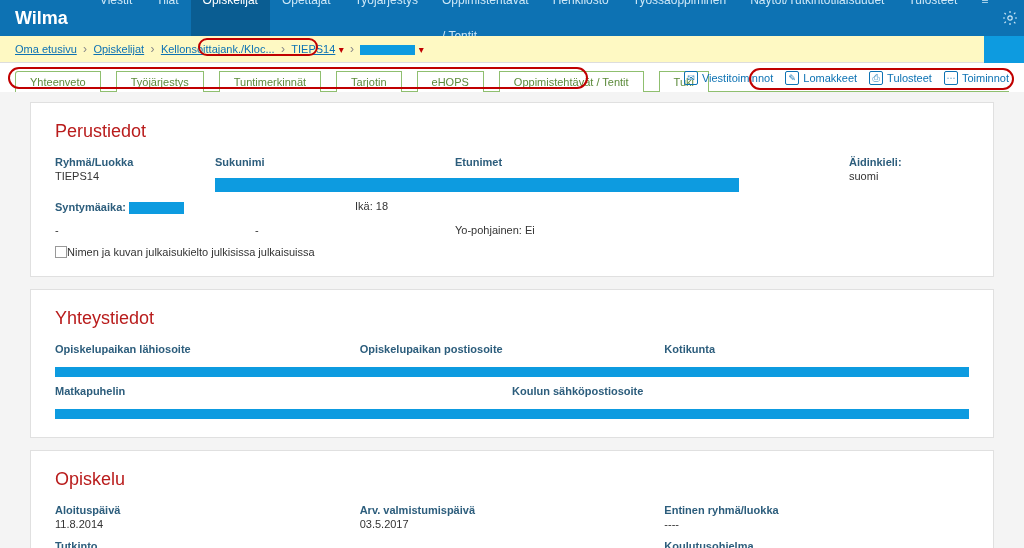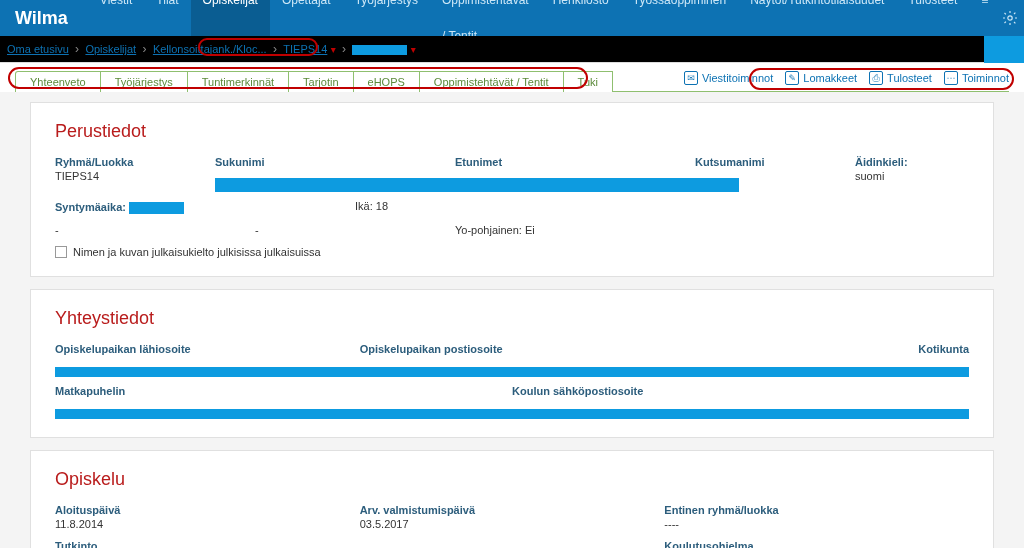--- a/index.html
+++ b/index.html
@@ -6,50 +6,50 @@
 body { background: #f4f4f4; color: #333; font-size: 12px; }
 
 .topbar { background: #0d72b3; color: #fff; display: flex; align-items: center; padding: 0 15px; height: 36px; }
 .topbar .logo { font-size: 18px; font-weight: bold; margin-right: 20px; }
 .topbar .nav { display: flex; flex: 1; }
 .topbar .nav-item { padding: 0 12px; line-height: 36px; color: #cce7f7; font-size: 12px; cursor: pointer; }
 .topbar .nav-item.active { background: #0a5d92; color: #fff; }
 .topbar .right { display: flex; align-items: center; gap: 10px; }
 .topbar .icon-btn { width: 20px; height: 20px; display: inline-flex; align-items: center; justify-content: center; color: #cce7f7; }
 
-.breadcrumb-bar { background: #000000; padding: 6px 7px; border-bottom: 1px solid #ddd; position: relative; }
+.breadcrumb-bar { background: #fef9c3; padding: 6px 15px; border-bottom: 1px solid #ddd; position: relative; }
 .breadcrumb-bar a { color: #0d72b3; text-decoration: underline; font-size: 11px; }
 .breadcrumb-bar .sep { color: #888; margin: 0 3px; }
 .bc-oval { position: absolute; top: 2px; left: 198px; width: 120px; height: 18px; border: 2px solid #c00000; border-radius: 10px; pointer-events: none; }
 .bc-redact { display: inline-block; width: 55px; height: 10px; background: #0d9be0; vertical-align: middle; }
 .bc-chev { color: #c00000; font-size: 10px; }
 .blue-sq { position: absolute; right: 0; top: 0; width: 40px; height: 40px; background: #0d9be0; }
 
 .subtabs-row { background: #fff; position: relative; padding: 8px 15px 0 15px; }
-.subtabs { display: flex; gap: 0; }
+.subtabs { display: flex; gap: 16px; }
 .subtab { padding: 4px 14px; border: 1px solid #8fbf6f; border-bottom: none; color: #5b8a3a; font-size: 11px; margin-right: -1px; background: #fff; cursor: pointer; position: relative; }
 .subtab:first-child { border-top-left-radius: 3px; }
 .subtabs-oval { position: absolute; top: 4px; left: 8px; width: 580px; height: 22px; border: 2px solid #c00000; border-radius: 12px; pointer-events: none; }
 
 .actions-row { position: absolute; right: 15px; top: 8px; display: flex; gap: 12px; align-items: center; }
 .action-link { color: #0d72b3; font-size: 11px; display: flex; align-items: center; gap: 4px; cursor: pointer; }
 .action-icon { width: 14px; height: 14px; border: 1px solid #0d72b3; border-radius: 2px; display: inline-flex; align-items: center; justify-content: center; font-size: 9px; }
 .actions-oval { position: absolute; top: -3px; right: -5px; width: 265px; height: 22px; border: 2px solid #c00000; border-radius: 12px; pointer-events: none; }
 
 .content { padding: 10px 30px; }
 .card { background: #fff; border: 1px solid #e0e0e0; padding: 18px 24px; margin-bottom: 12px; }
 .card h2 { font-size: 18px; font-weight: normal; color: #b91c1c; margin-bottom: 14px; }
 .row { display: flex; margin-bottom: 10px; }
 .field { flex: 1; min-width: 0; }
 .field.w2 { flex: 2; }
 .field-label { color: #2c5d7c; font-size: 11px; font-weight: bold; margin-bottom: 2px; }
 .field-value { color: #333; font-size: 11px; }
 .redact-bar { background: #0d9be0; height: 14px; margin-top: 2px; }
 .redact-inline { background: #0d9be0; height: 12px; display: inline-block; vertical-align: middle; }
-.checkbox-row { display: flex; align-items: center; gap: 6px; margin-top: 8px; }
+.checkbox-row { display: flex; align-items: center; margin-top: 8px; }
 .cb { width: 12px; height: 12px; border: 1px solid #999; }
 
 .green-line { border-bottom: 1px solid #8fbf6f; margin-top: -1px; }
 </style>
 </head>
 <body>
 
 <div class="topbar">
   <div class="logo">Wilma</div>
   <div class="nav">
@@ -134,23 +134,20 @@
       <div class="field" style="flex:0 0 160px">
         <div class="field-label">Ryhmä/Luokka</div>
         <div class="field-value">TIEPS14</div>
       </div>
       <div class="field" style="flex:0 0 240px">
         <div class="field-label">Sukunimi</div>
       </div>
       <div class="field" style="flex:0 0 240px">
         <div class="field-label">Etunimet</div>
       </div>
-      <div class="field" style="flex:0 0 160px">
-        <div class="field-label">Kutsumanimi</div>
-      </div>
       <div class="field" style="margin-left:auto; flex:0 0 120px">
         <div class="field-label">Äidinkieli:</div>
         <div class="field-value">suomi</div>
       </div>
     </div>
     <div style="margin-left:160px; margin-right:230px; margin-top:-14px;">
       <div class="redact-bar"></div>
     </div>
     <div class="row" style="margin-top:8px;">
       <div class="field" style="flex:0 0 160px">
@@ -173,21 +170,21 @@
 
   <div class="card">
     <h2>Yhteystiedot</h2>
     <div class="row">
       <div class="field">
           <div class="field-label">Opiskelupaikan lähiosoite</div>
         </div>
       <div class="field">
           <div class="field-label">Opiskelupaikan postiosoite</div>
         </div>
-      <div class="field" style="text-align:right">
+      <div class="field" style="">
           <div class="field-label">Kotikunta</div>
         </div>
     </div>
     <div class="redact-bar" style="height:10px"></div>
     <div class="row" style="margin-top:8px">
       <div class="field">
           <div class="field-label">Matkapuhelin</div>
         </div>
       <div class="field">
           <div class="field-label">Koulun sähköpostiosoite</div>

